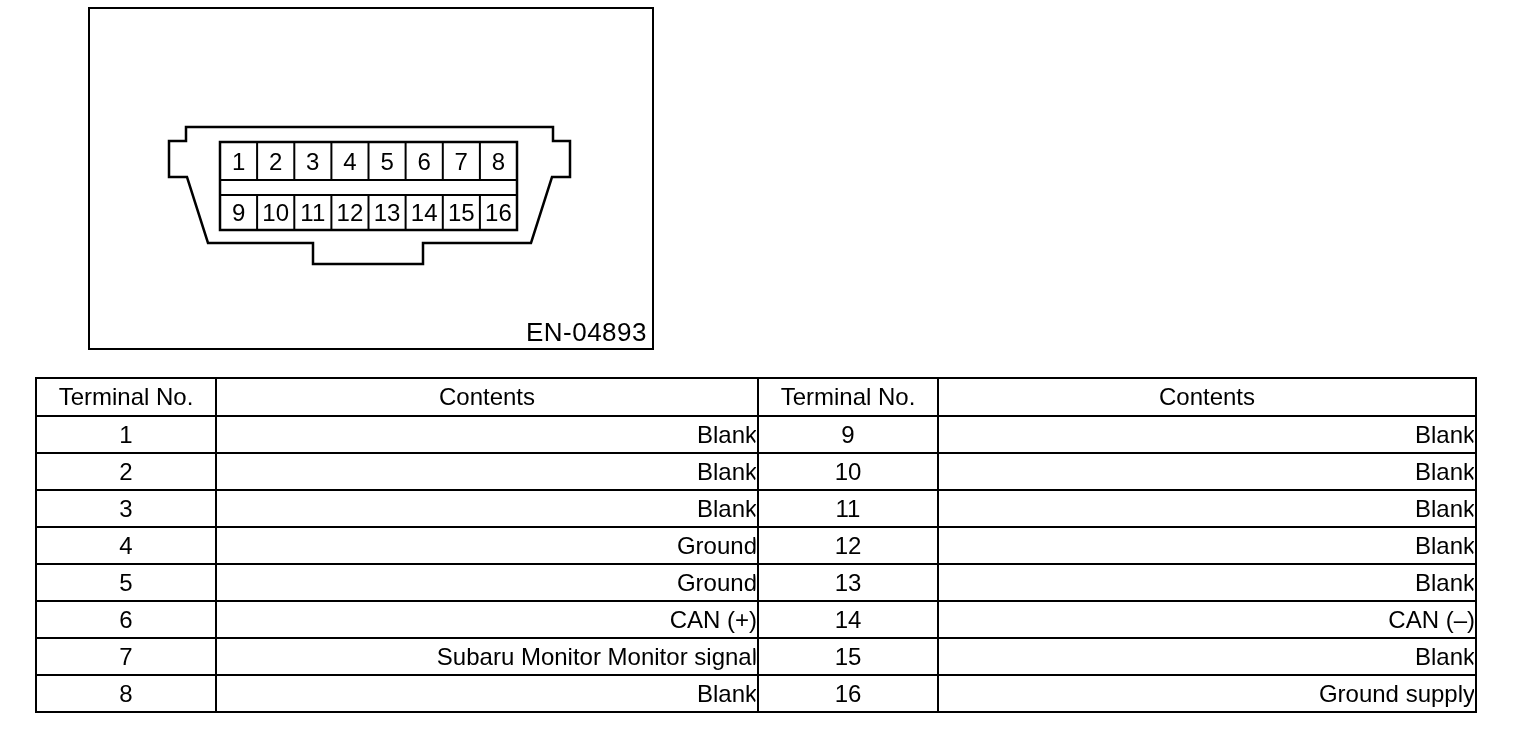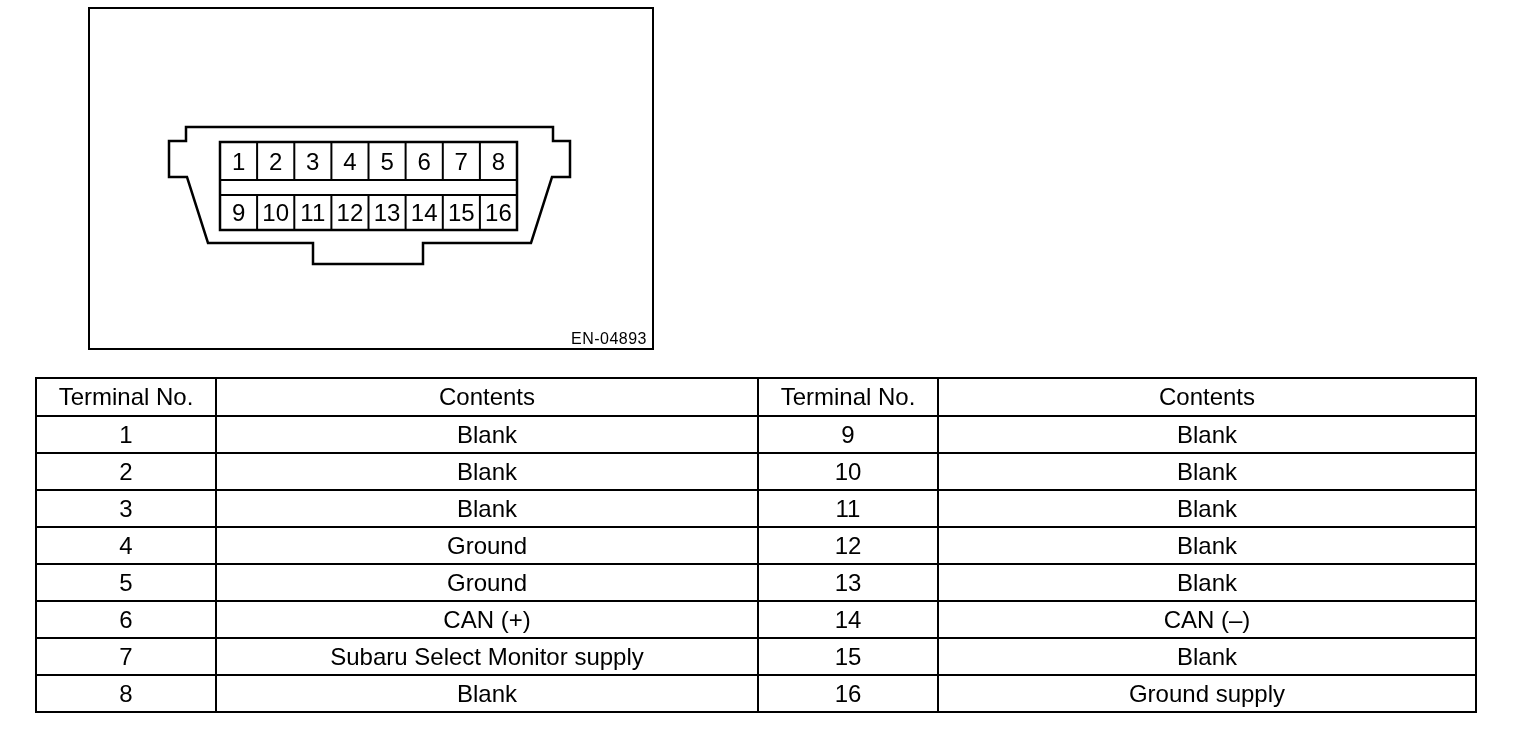--- a/index.html
+++ b/index.html
@@ -18,21 +18,21 @@
     position: absolute;
     left: 88px; top: 7px;
     width: 566px; height: 343px;
     border: 2px solid #000;
     background: #fff;
   }
   .diagram-box svg { position: absolute; left: 0; top: 0; }
   .figure-label {
     position: absolute;
     right: 5px; bottom: 0px;
-    font-size: 16px;
+    font-size: 26px;
     letter-spacing: 0.5px;
     white-space: nowrap;
   }
 
   
   table.terminal-table {
     position: absolute;
     left: 35px; top: 377px;
     width: 1440px;
     border-collapse: collapse;
@@ -45,21 +45,21 @@
     border: 2px solid #000;
     height: 37px;
     padding: 0;
     font-weight: normal;
     line-height: 1;
     overflow: hidden;
     white-space: nowrap;
   }
   table.terminal-table thead th { height: 38px; text-align: center; }
   td.terminal-no { text-align: center; }
-  td.contents { text-align: center; padding-left: 8px; border-radius: 15px; }
+  td.contents { text-align: right; padding-left: 8px; border-radius: 15px; }
 
   svg text {
     font-family: "Liberation Sans", sans-serif;
     font-size: 24px;
     fill: #000;
   }
 </style>
 </head>
 <body>
 
@@ -166,21 +166,21 @@
         <td class="contents">Blank</td>
       </tr>
       <tr>
         <td class="terminal-no">6</td>
         <td class="contents">CAN (+)</td>
         <td class="terminal-no">14</td>
         <td class="contents">CAN (–)</td>
       </tr>
       <tr>
         <td class="terminal-no">7</td>
-        <td class="contents">Subaru Select Monitor supply</td>
+        <td class="contents">Subaru Monitor Monitor signal</td>
         <td class="terminal-no">15</td>
         <td class="contents">Blank</td>
       </tr>
       <tr>
         <td class="terminal-no">8</td>
         <td class="contents">Blank</td>
         <td class="terminal-no">16</td>
         <td class="contents">Ground supply</td>
       </tr>
     </tbody>

